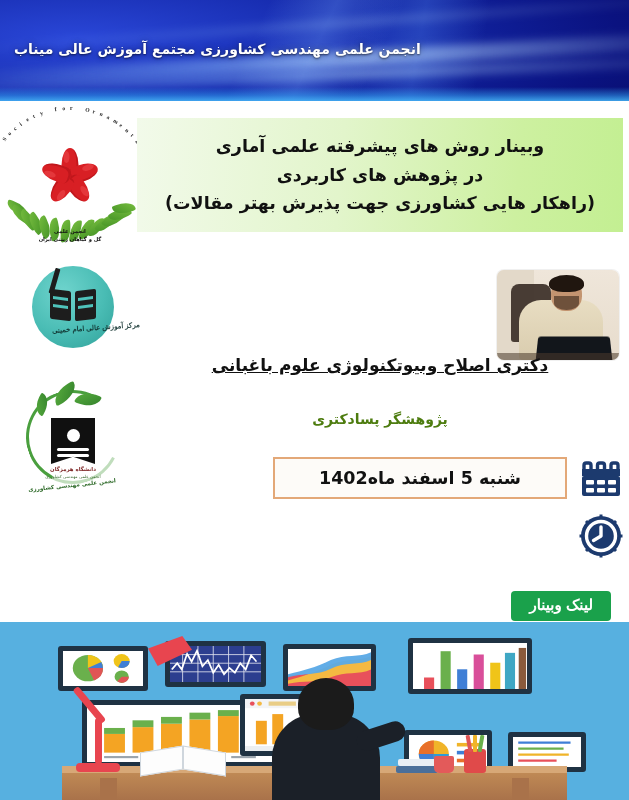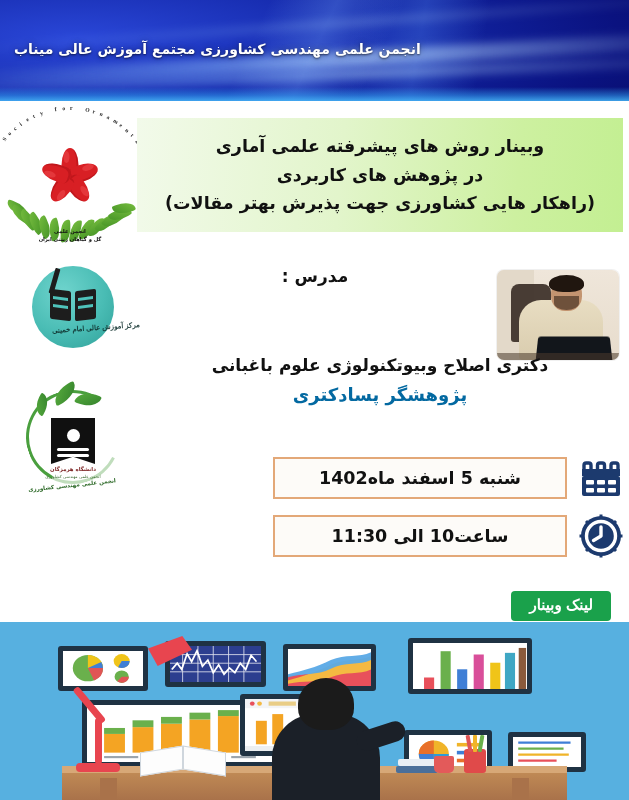--- a/index.html
+++ b/index.html
@@ -210,22 +210,22 @@
   }
   .sp-photo .deskline{
     position:absolute; left:0; bottom:0; width:100%; height:7px; background:#4a3a2c; opacity:.55;
   }
 
   .sp-text{
     position:absolute; right:130px; left:0; top:0; text-align:center;
   }
   .sp-role{ font-size:17px; font-weight:bold; color:#111; line-height:1.5; padding-top:12px; }
   .sp-name{ font-size:20px; font-weight:bold; color:#111; line-height:1.5; }
-  .sp-deg { font-size:17px; color:#111; line-height:1.62; font-weight:500; }
-  .sp-pos { font-size:18px; color:#0369a1; line-height:1.62; font-weight:500; }
+  .sp-deg { font-size:17px; color:#111; line-height:1.62; font-weight:500;text-decoration:underline; }
+  .sp-pos { font-size:14px; color:#4d7c0f; line-height:1.62; font-weight:500;margin-top:28px; }
   .sp-deg, .sp-pos { font-weight:bold; }
   .sp-wide{
     position:absolute; left:0; right:0; text-align:center;
   }
 
   
   .info-rows{
     position:absolute; right:6px; top:456px; width:350px;
     display:flex; flex-direction:column; gap:14px; direction:rtl;
   }
@@ -440,21 +440,20 @@
     <div class="wallL"></div>
     <div class="chair"></div>
     <div class="torso"></div>
     <div class="head"></div>
     <div class="hair"></div>
     <div class="beard"></div>
     <div class="laptop"></div>
     <div class="deskline"></div>
   </div>
   <div class="sp-text">
-    <div class="sp-role">مدرس :</div>
   </div>
   <div class="sp-wide" style="top:100px;">
     <div class="sp-deg">دکتری اصلاح وبیوتکنولوژی علوم باغبانی</div>
   </div>
   <div class="sp-wide" style="top:128px;">
     <div class="sp-pos">پژوهشگر پسادکتری</div>
   </div>
 </div>
 
 <div class="info-rows">
@@ -494,23 +493,20 @@
           <line x1="0.5" y1="22" x2="6" y2="22"></line>
             <line x1="38" y1="22" x2="43.5" y2="22"></line>
           <line x1="7" y1="7" x2="11" y2="11"></line>
             <line x1="33" y1="33" x2="37" y2="37"></line>
           <line x1="37" y1="7" x2="33" y2="11"></line>
             <line x1="11" y1="33" x2="7" y2="37"></line>
         </g>
         <circle cx="22" cy="22" r="14.5" fill="none" stroke="#ffffff" stroke-width="3.4"></circle>
         <path d="M22 13 L22 22 L14.5 26.5" fill="none" stroke="#ffffff" stroke-width="3.4" stroke-linecap="round" stroke-linejoin="round"></path>
       </svg>
-    </div>
-    <div class="info-box">
-      <span>ساعت10 الی 11:30</span>
     </div>
   </div>
 </div>
 
 <button class="link-btn">لینک وبینار</button>
 
 <div class="illus">
 
   <div class="scr" style="left:58px; top:24px; width:90px; height:45px;">
     <svg viewBox="0 0 90 45" width="100%" height="100%" preserveAspectRatio="none">

